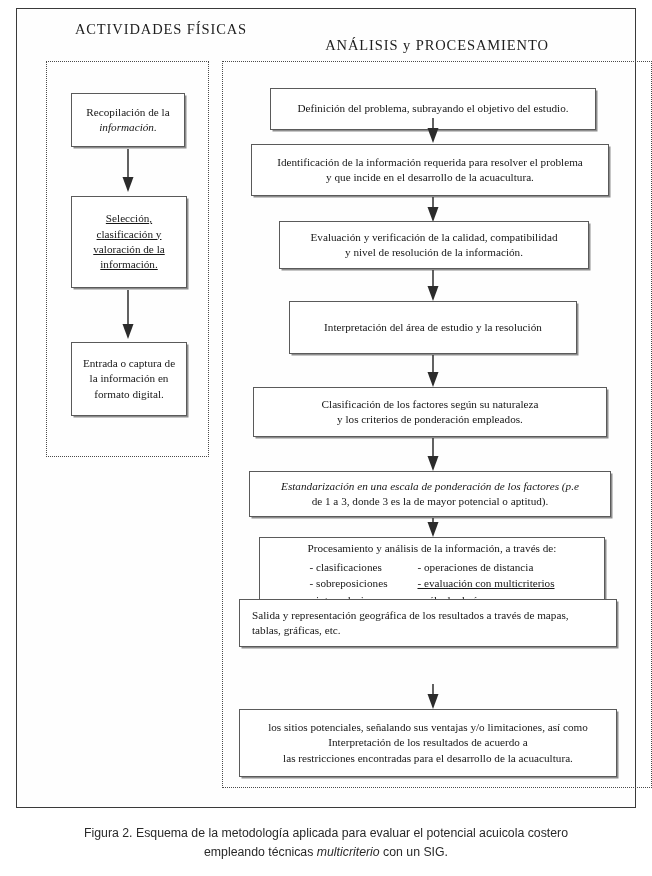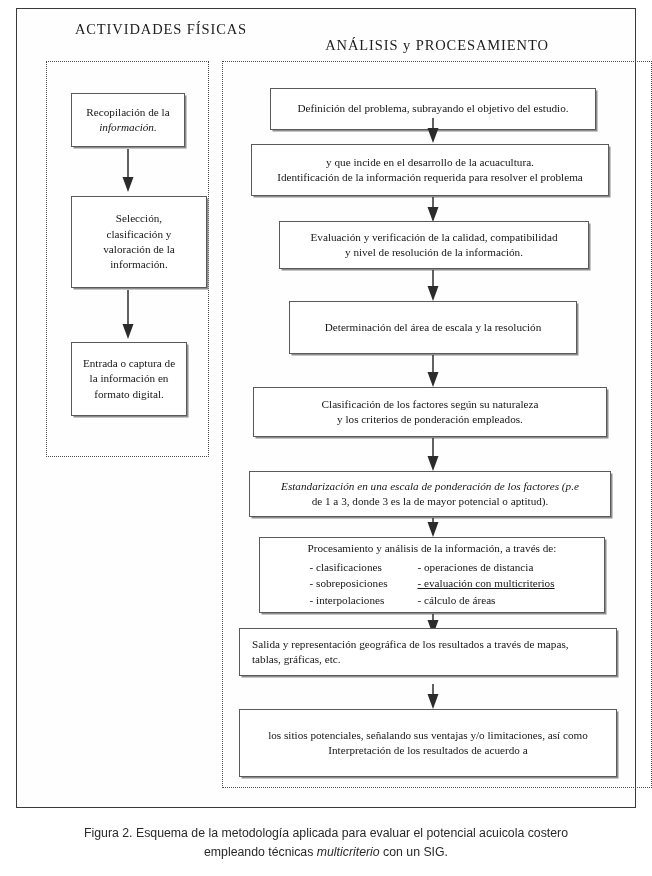--- a/index.html
+++ b/index.html
@@ -65,32 +65,32 @@
     line-height: 1.38;
     padding: 20px 7px;
     color: #161616;
   }
   .pbox .line { display: block; white-space: nowrap; }
   .pbox em { font-style: italic; }
   .pbox u  { text-decoration: underline; }
 
   
   #box-l1 { left: 54px; top: 84px;  width: 114px; height: 54px; }
-  #box-l2 { left: 54px; top: 187px; width: 136px; height: 92px; }
+  #box-l2 { left: 54px; top: 187px; width: 116px; height: 92px; text-decoration: underline; }
   #box-l3 { left: 54px; top: 333px; width: 116px; height: 74px; }
 
   
   #box-r1 { left: 253px; top: 79px;  width: 326px; height: 28px; }
   #box-r2 { left: 234px; top: 135px; width: 358px; height: 52px; }
   #box-r3 { left: 262px; top: 212px; width: 310px; height: 48px; }
   #box-r4 { left: 272px; top: 292px; width: 288px; height: 53px; }
   #box-r5 { left: 236px; top: 378px; width: 354px; height: 50px; }
   #box-r6 { left: 232px; top: 462px; width: 362px; height: 46px; }
   #box-r7 { left: 242px; top: 528px; width: 346px; height: 76px; padding: 5px 10px; }
-  #box-r8 { left: 222px; top: 619px; width: 378px; height: 48px;
+  #box-r8 { left: 222px; top: 590px; width: 378px; height: 48px;
             align-items: flex-start; text-align: left; padding-left: 12px; }
   #box-r9 { left: 222px; top: 700px; width: 378px; height: 68px; }
 
   
   .plist-title { margin-bottom: 2px; }
   .plist-cols {
     display: flex;
     justify-content: center;
     gap: 30px;
     font-size: 11.2px;
@@ -175,22 +175,22 @@
   </div>
 
   <div class="arrow" style="left:409px; top:109px; height:26px;">
     <svg width="14" height="26" viewBox="0 0 14 26">
       <line x1="7" y1="0" x2="7" y2="12" stroke="#3a3a3a" stroke-width="1.6"></line>
       <polygon points="1.5,10 12.5,10 7,25" fill="#2b2b2b"></polygon>
     </svg>
   </div>
 
   <div class="pbox" id="box-r2">
+    <span class="line">Identificación de la información requerida para resolver el problema</span>
     <span class="line">y que incide en el desarrollo de la acuacultura.</span>
-    <span class="line">Identificación de la información requerida para resolver el problema</span>
   </div>
 
   <div class="arrow" style="left:409px; top:188px; height:26px;">
     <svg width="14" height="26" viewBox="0 0 14 26">
       <line x1="7" y1="0" x2="7" y2="12" stroke="#3a3a3a" stroke-width="1.6"></line>
       <polygon points="1.5,10 12.5,10 7,25" fill="#2b2b2b"></polygon>
     </svg>
   </div>
 
   <div class="pbox" id="box-r3">
@@ -199,21 +199,21 @@
   </div>
 
   <div class="arrow" style="left:409px; top:261px; height:32px;">
     <svg width="14" height="32" viewBox="0 0 14 32">
       <line x1="7" y1="0" x2="7" y2="18" stroke="#3a3a3a" stroke-width="1.6"></line>
       <polygon points="1.5,16 12.5,16 7,31" fill="#2b2b2b"></polygon>
     </svg>
   </div>
 
   <div class="pbox" id="box-r4">
-    <span class="line">Determinación del área de escala y la resolución</span>
+    <span class="line">Interpretación del área de estudio y la resolución</span>
   </div>
 
   <div class="arrow" style="left:409px; top:346px; height:33px;">
     <svg width="14" height="33" viewBox="0 0 14 33">
       <line x1="7" y1="0" x2="7" y2="19" stroke="#3a3a3a" stroke-width="1.6"></line>
       <polygon points="1.5,17 12.5,17 7,32" fill="#2b2b2b"></polygon>
     </svg>
   </div>
 
   <div class="pbox" id="box-r5">
@@ -271,20 +271,21 @@
   <div class="arrow" style="left:409px; top:675px; height:26px;">
     <svg width="14" height="26" viewBox="0 0 14 26">
       <line x1="7" y1="0" x2="7" y2="12" stroke="#3a3a3a" stroke-width="1.6"></line>
       <polygon points="1.5,10 12.5,10 7,25" fill="#2b2b2b"></polygon>
     </svg>
   </div>
 
   <div class="pbox" id="box-r9">
     <span class="line">los sitios potenciales, señalando sus ventajas y/o limitaciones, así como</span>
     <span class="line">Interpretación de los resultados de acuerdo a</span>
+    <span class="line">las restricciones encontradas para el desarrollo de la acuacultura.</span>
   </div>
 
 </div>
 
 <div id="caption">
   <span>Figura 2. Esquema de la metodología aplicada para evaluar el potencial acuicola costero</span><br>
   <span>empleando técnicas </span><em>multicriterio</em><span> con un SIG.</span>
 </div>
 
 </body></html>

